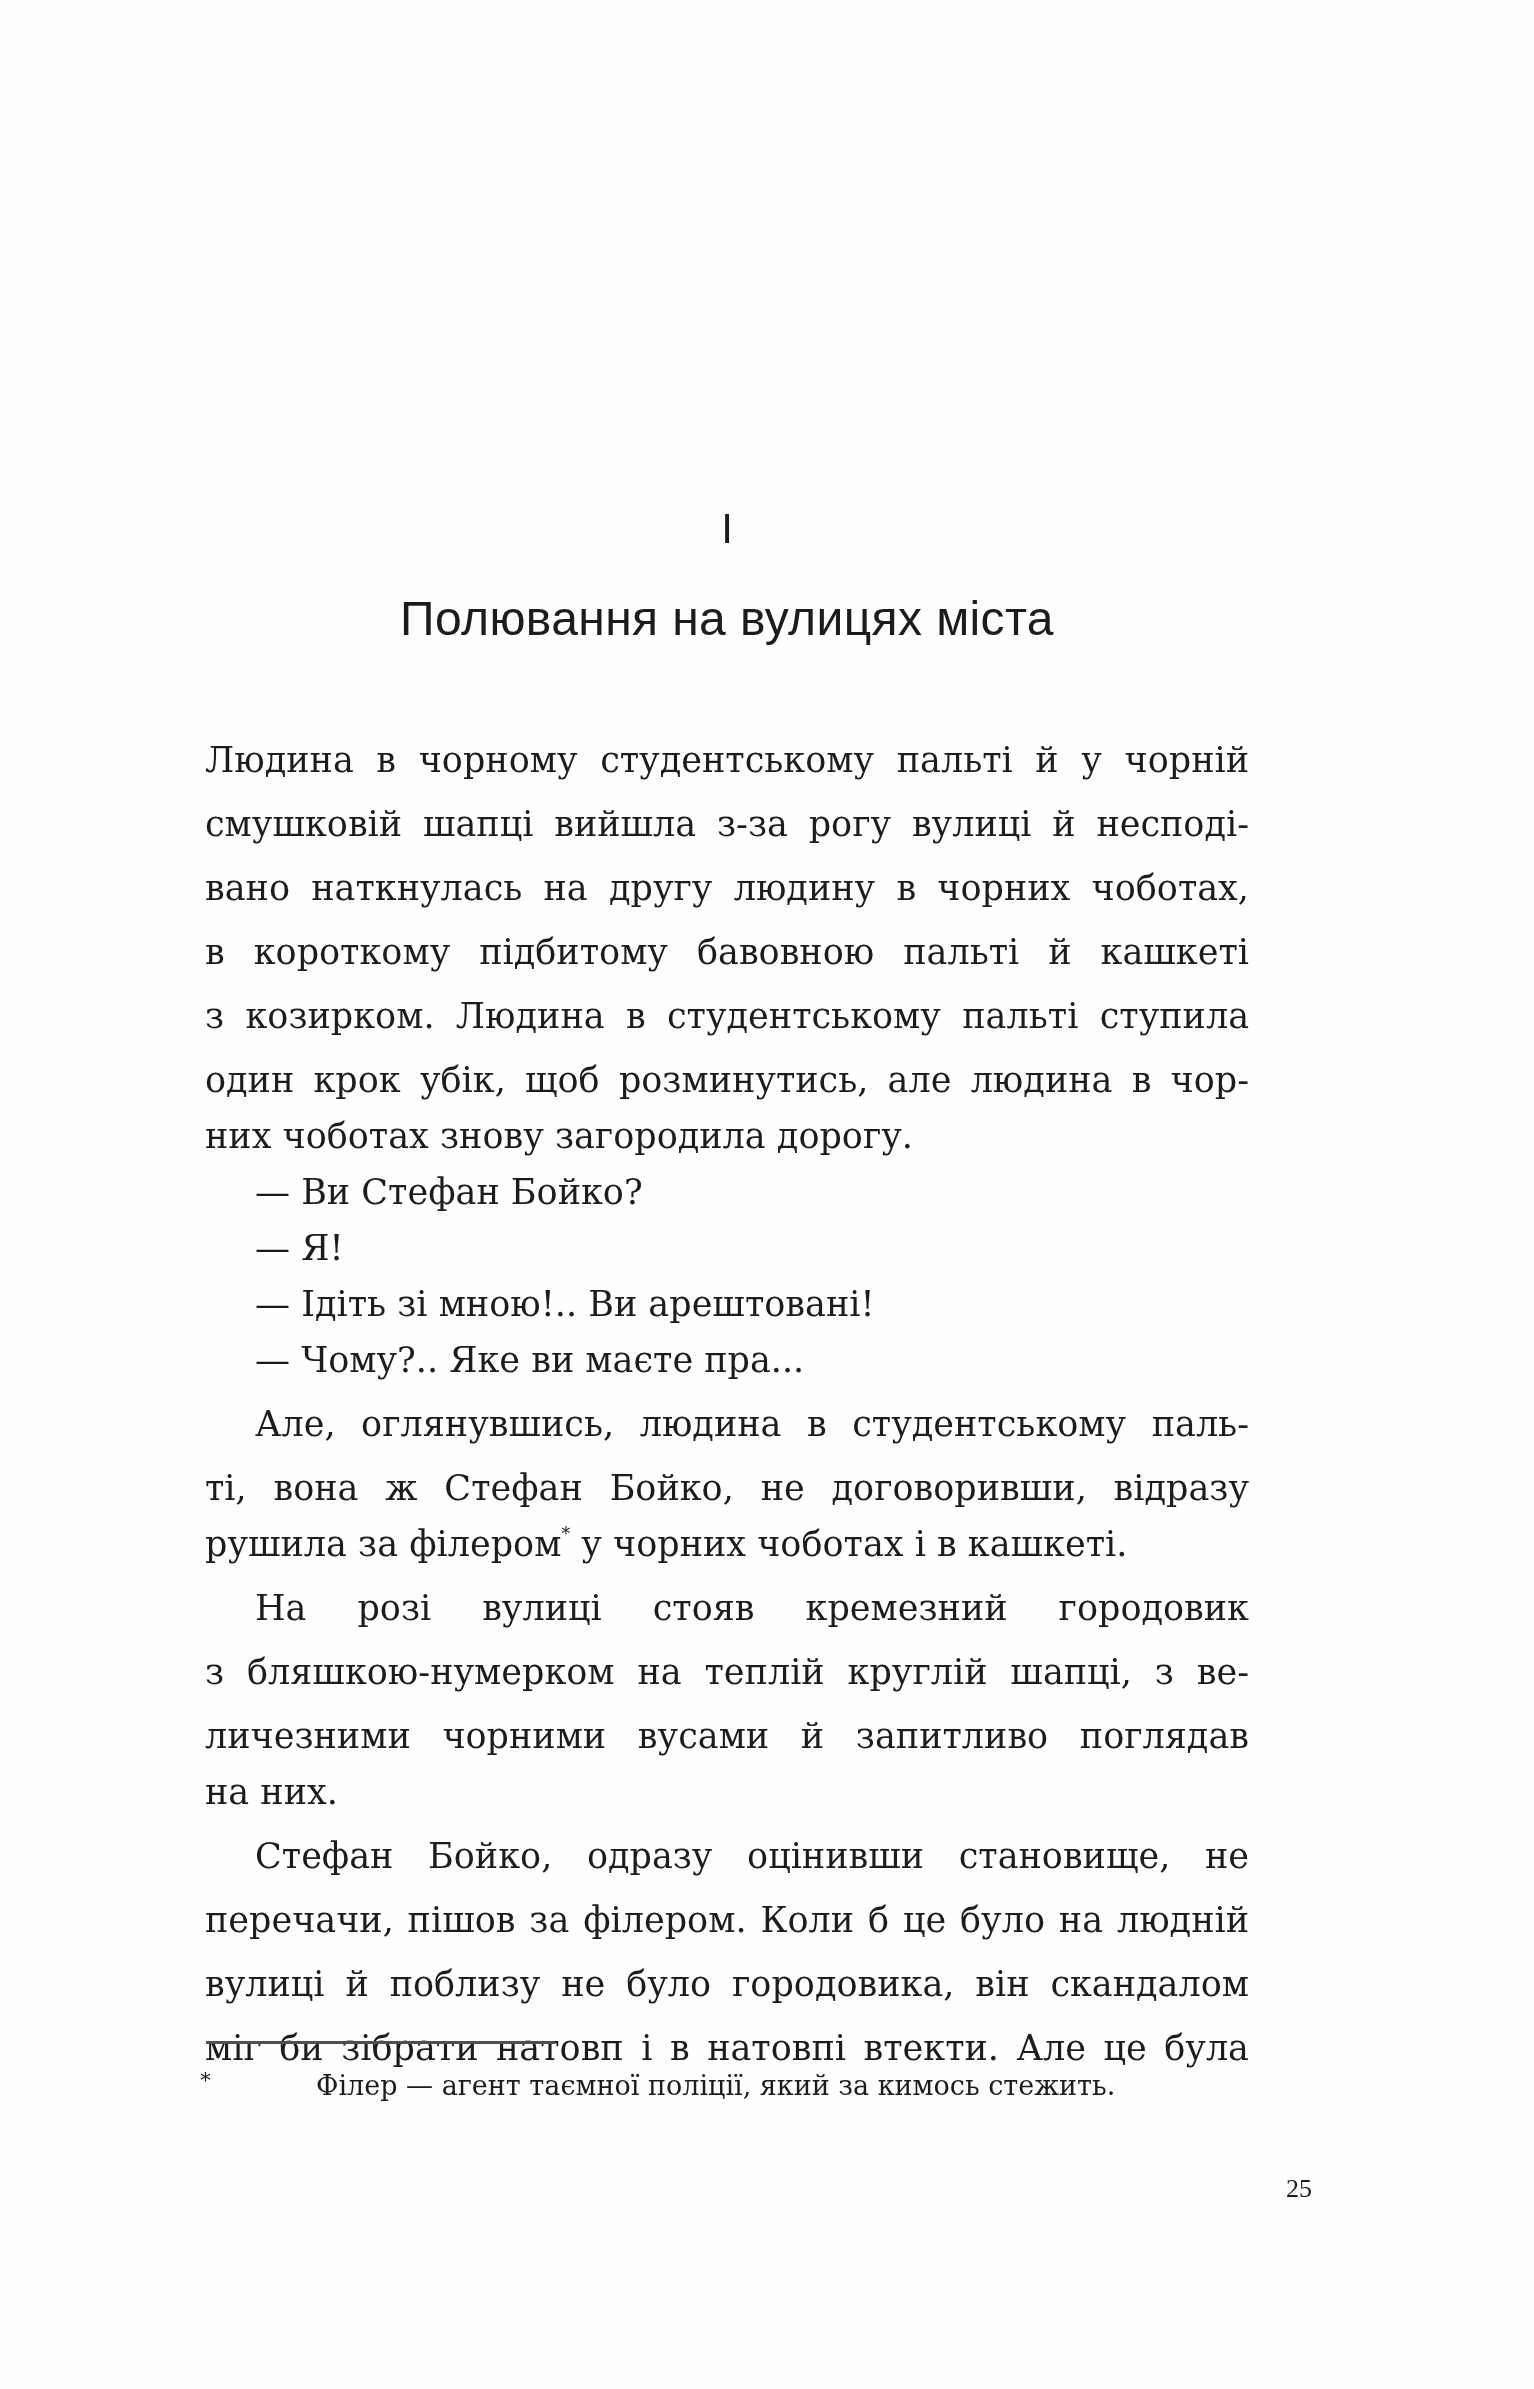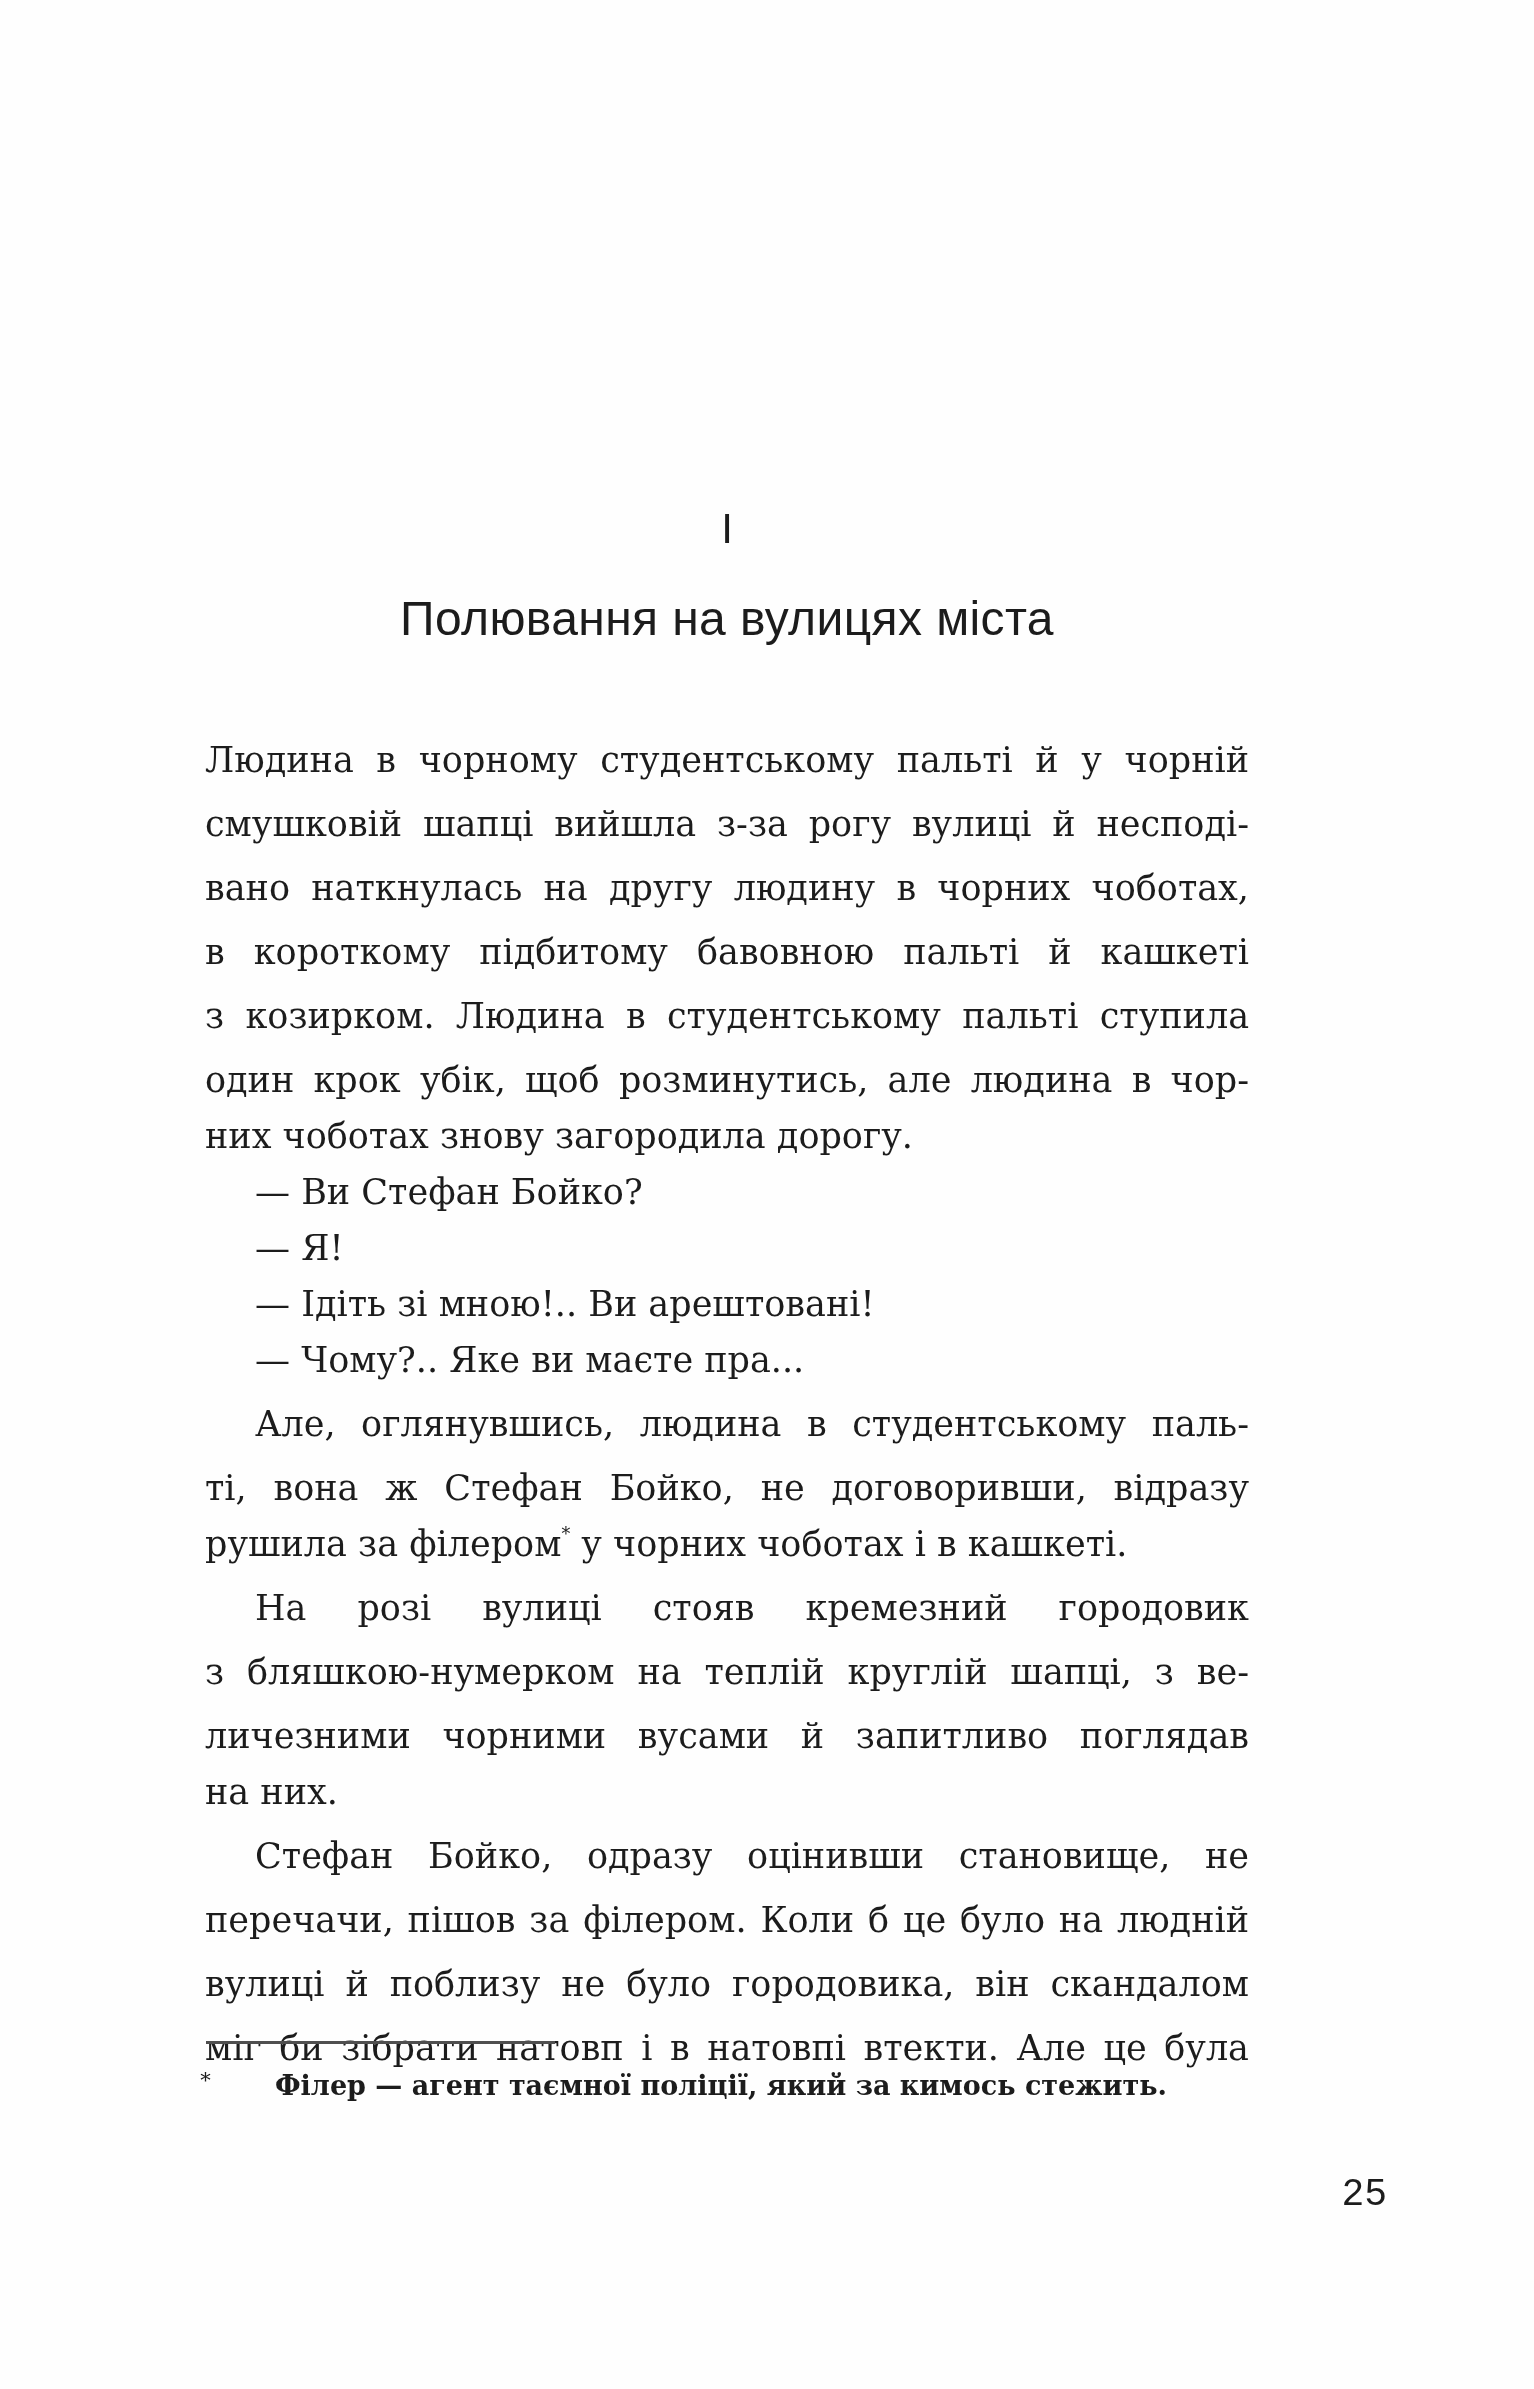--- a/index.html
+++ b/index.html
@@ -95,33 +95,32 @@
     color: var(--ink, #1c1c1c);
   }
   #footnote .fn-marker {
     position: absolute;
     left: -4.8px;
     top: -4.8px;
     font-size: 21px;
   }
   #footnote .fn-text {
     display: block;
-    margin-left: 70px;
-    font-weight: bold;
+    margin-left: 111px;
   }
   #page-number {
     position: absolute;
     left: 1006px;
     top: 2176px;
     width: 244px;
-    text-align: right;
+    text-align: center;
     padding-right: 68px;
     box-sizing: border-box;
-    font-family: Liberation Mono, monospace;
-    font-size: 38px;
+    font-family: Liberation Serif, serif;
+    font-size: 26px;
     line-height: 1;
     color: var(--ink, #1c1c1c);
   }
 </style>
 </head>
 <body>
 
 <div id="page" style="--bg: #fefefe; --ink: #1c1c1c; --rule: #4f4f4f;">
   <div id="column">
 

